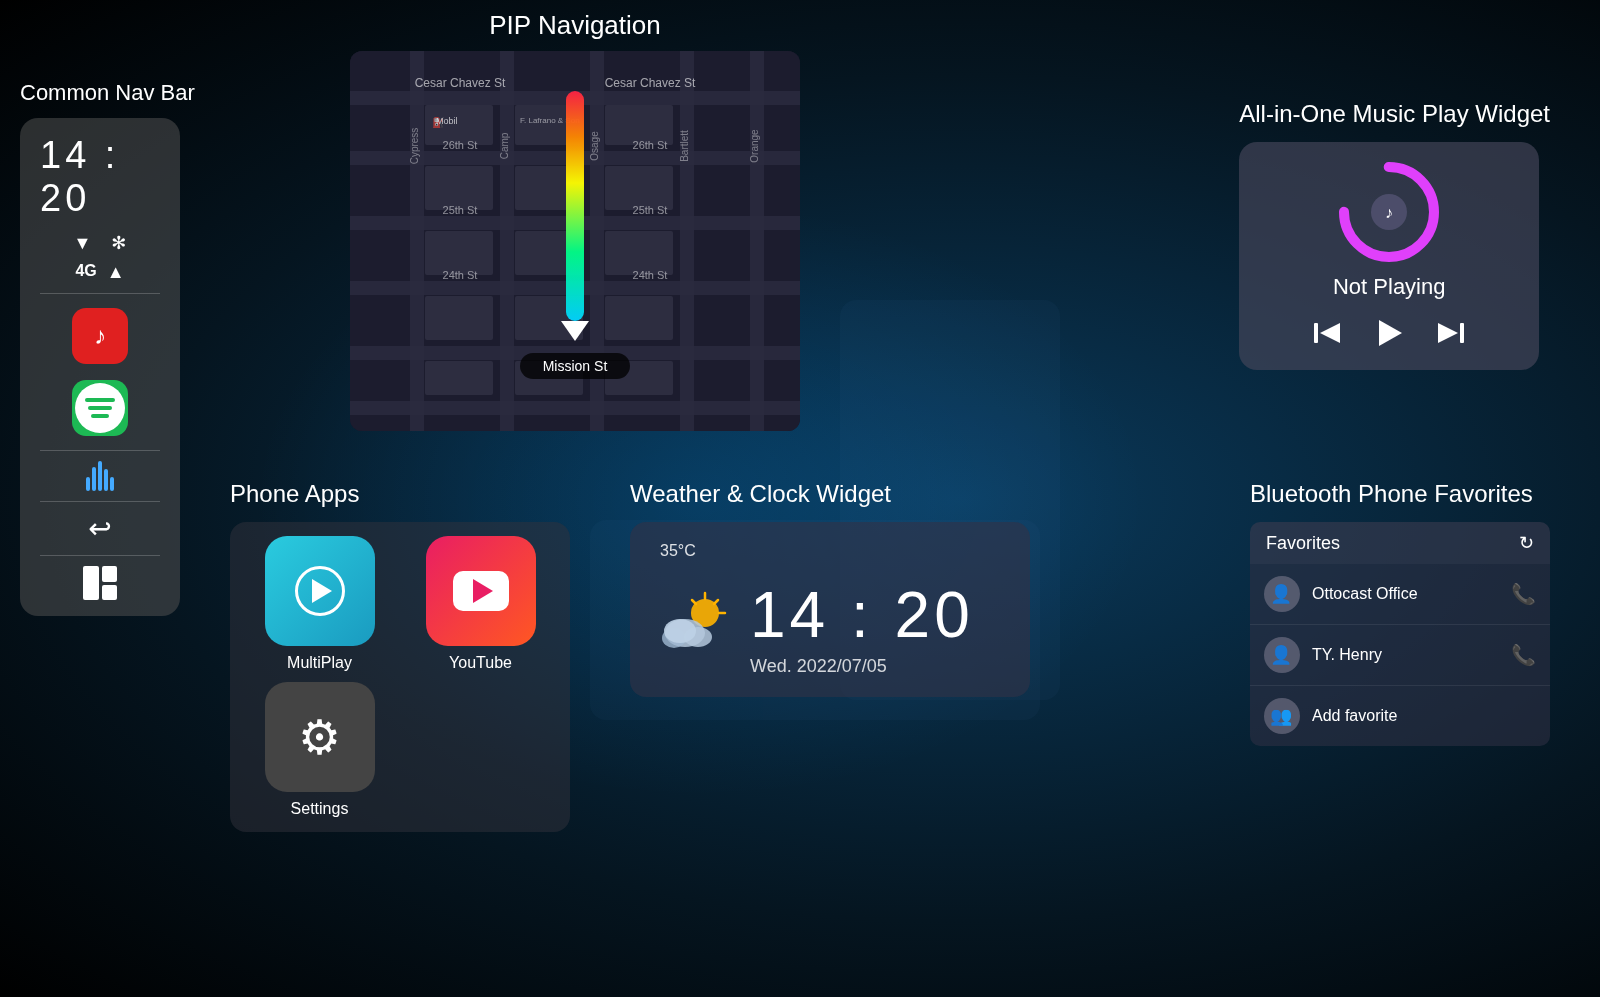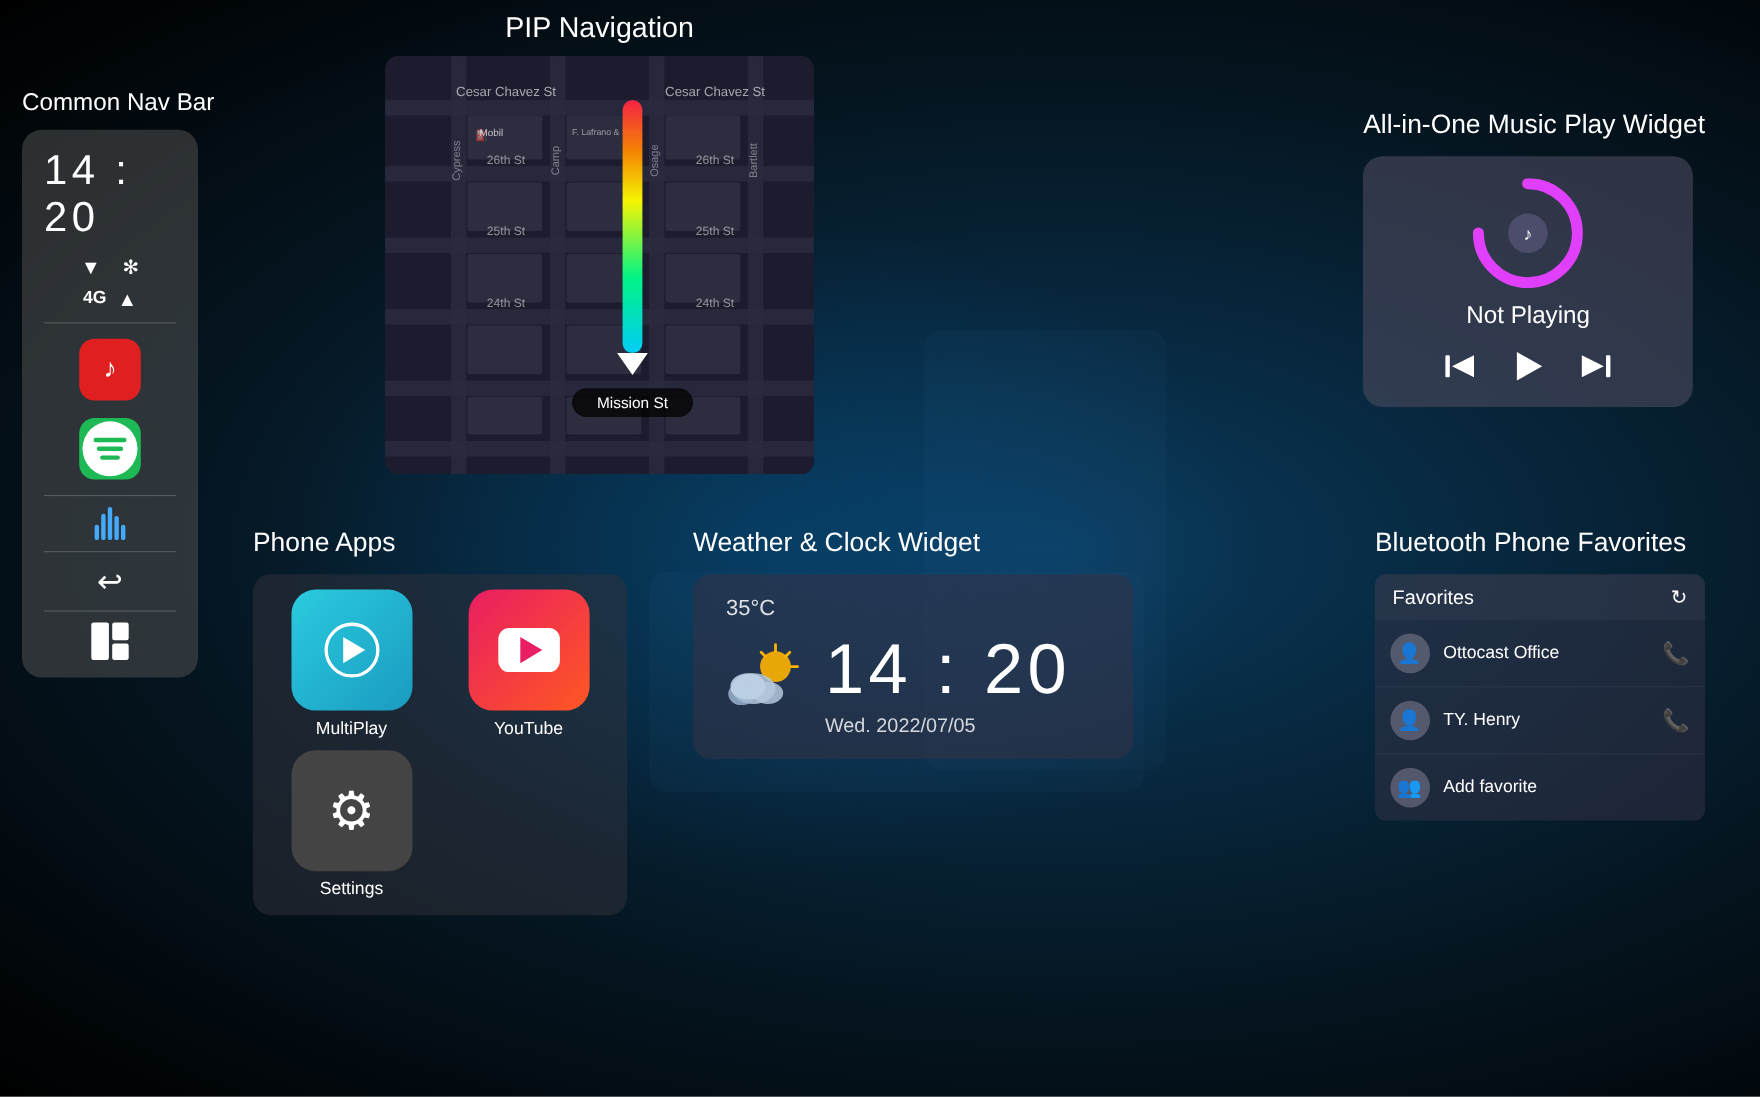--- a/index.html
+++ b/index.html
@@ -114,21 +114,21 @@
       top: 10px;
       left: 350px;
       text-align: center;
     }
     .pip-title {
       font-size: 26px;
       font-weight: 400;
       margin-bottom: 10px;
     }
     .pip-map {
-      width: 390px;
+      width: 450px;
       height: 380px;
       border-radius: 12px;
       overflow: hidden;
       position: relative;
       background: #1a1a2e;
     }
 
     
     .common-apps-section {
       position: absolute;
@@ -251,23 +251,23 @@
       top: 480px;
       left: 630px;
     }
     .weather-widget {
       background: rgba(50,50,70,0.6);
       border-radius: 16px;
       padding: 20px 30px;
       width: 400px;
     }
     .weather-temp-label {
-      font-size: 20px;
+      font-size: 16px;
       color: rgba(255,255,255,0.85);
-      margin-bottom: 6px;
+      margin-bottom: 18px;
     }
     .weather-row {
       display: flex;
       align-items: center;
       gap: 20px;
     }
     .weather-icon-sun-cloud {
       font-size: 60px;
     }
     .weather-time {

